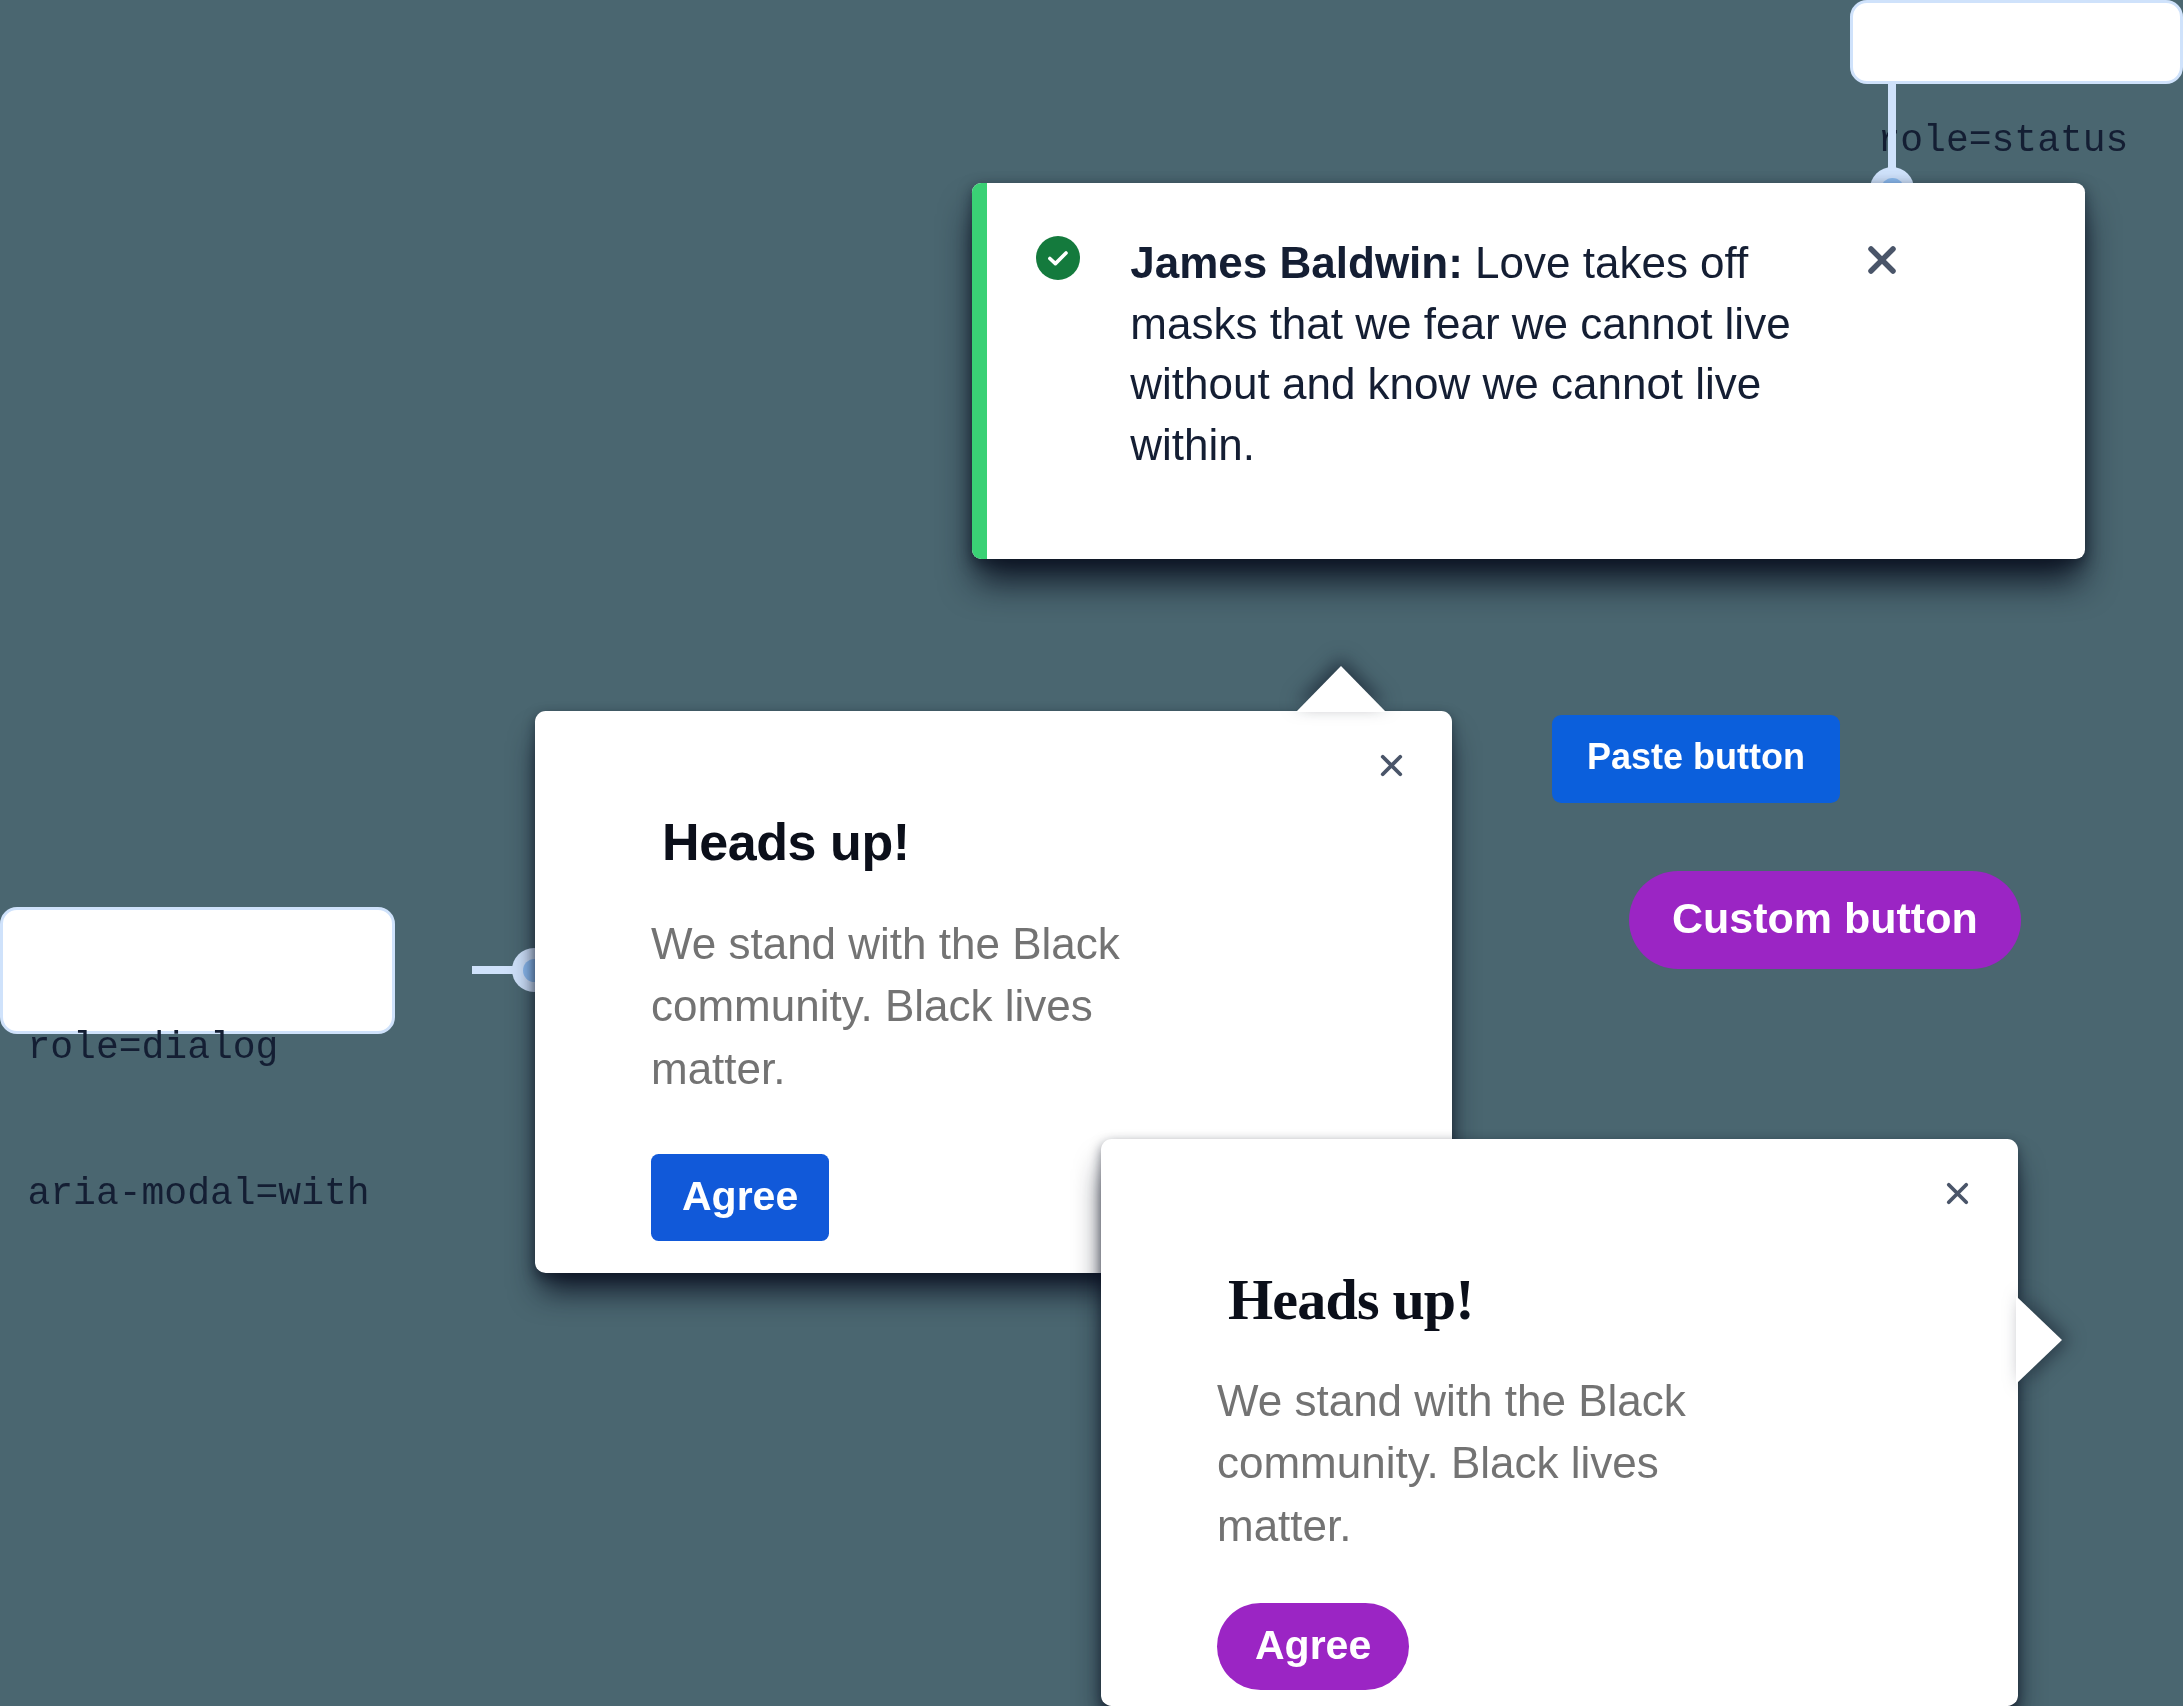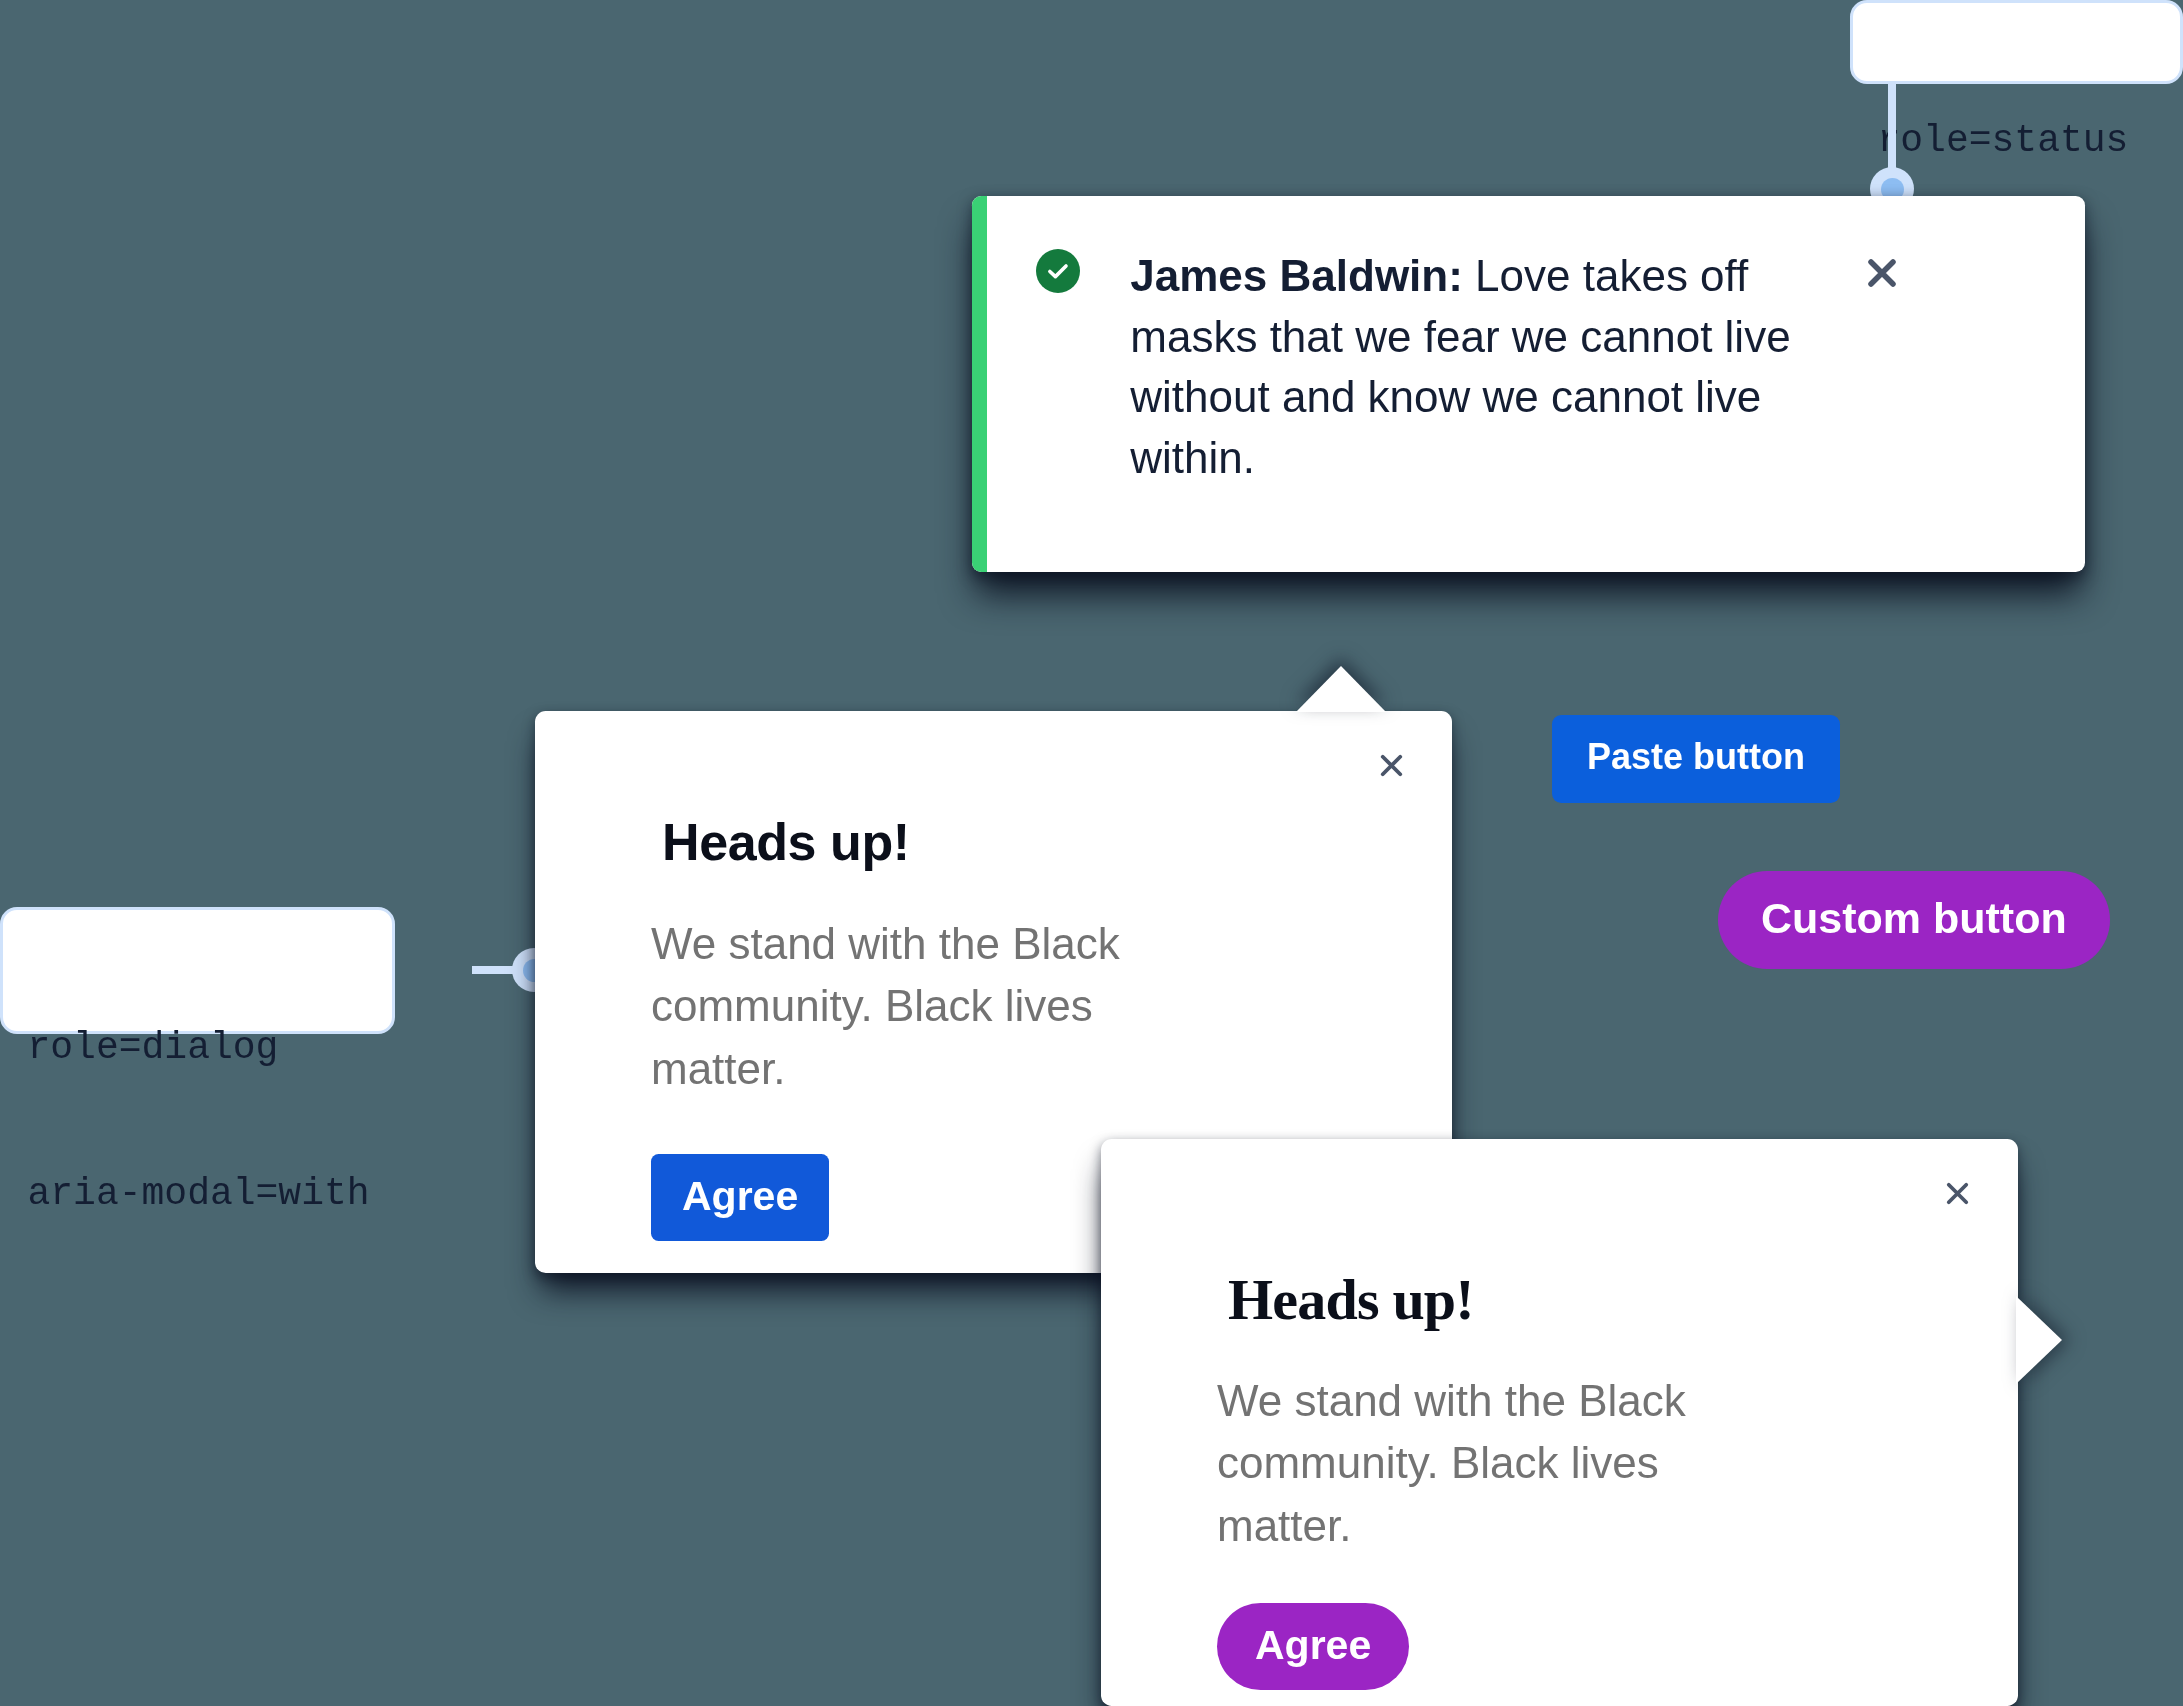--- a/index.html
+++ b/index.html
@@ -54,21 +54,21 @@
     width: 23px;
     height: 23px;
     border-radius: 50%;
     background: #8dbdf2;
   }
 
   
   .toast-wrap {
     position: absolute;
     left: 972px;
-    top: 196px;
+    top: 183px;
     width: 1113px;
     height: 376px;
   }
   .toast {
     position: absolute;
     inset: 0;
     background: #ffffff;
     border-radius: 9.2px;
     box-shadow: 0 26px 35px -4.6px rgba(10, 16, 32, 0.92),
                 0 4.6px 13.8px rgba(10, 16, 32, 0.55);
@@ -238,21 +238,21 @@
     position: absolute;
     left: 1552px;
     top: 715px;
     background: #0b5fdc;
     border-radius: 9.2px;
     font-size: 36px;
     padding: 21.4px 35px 24.5px 35px;
   }
   #custom-button {
     position: absolute;
-    left: 1718px;
+    left: 1629px;
     top: 871px;
     background: #9b25c4;
     border-radius: 764px;
     font-size: 43px;
     padding: 23px 43px 26px 43px;
   }
 </style>
 </head>
 <body>
 

